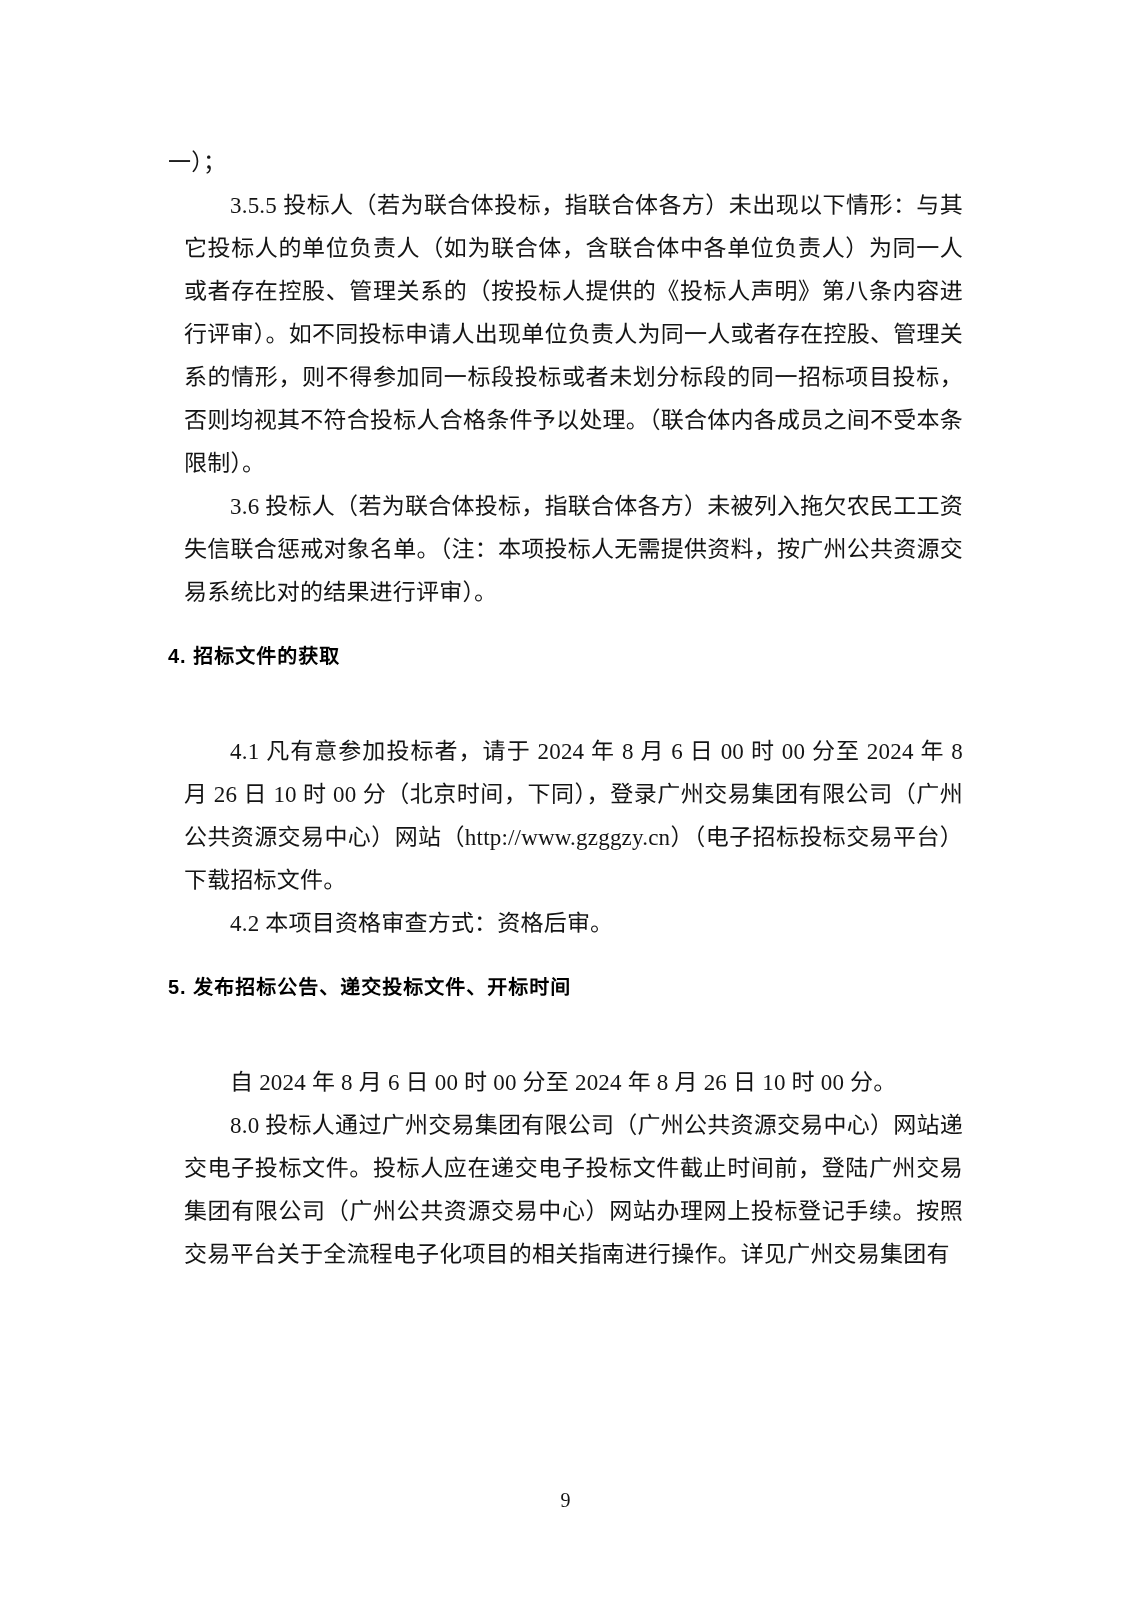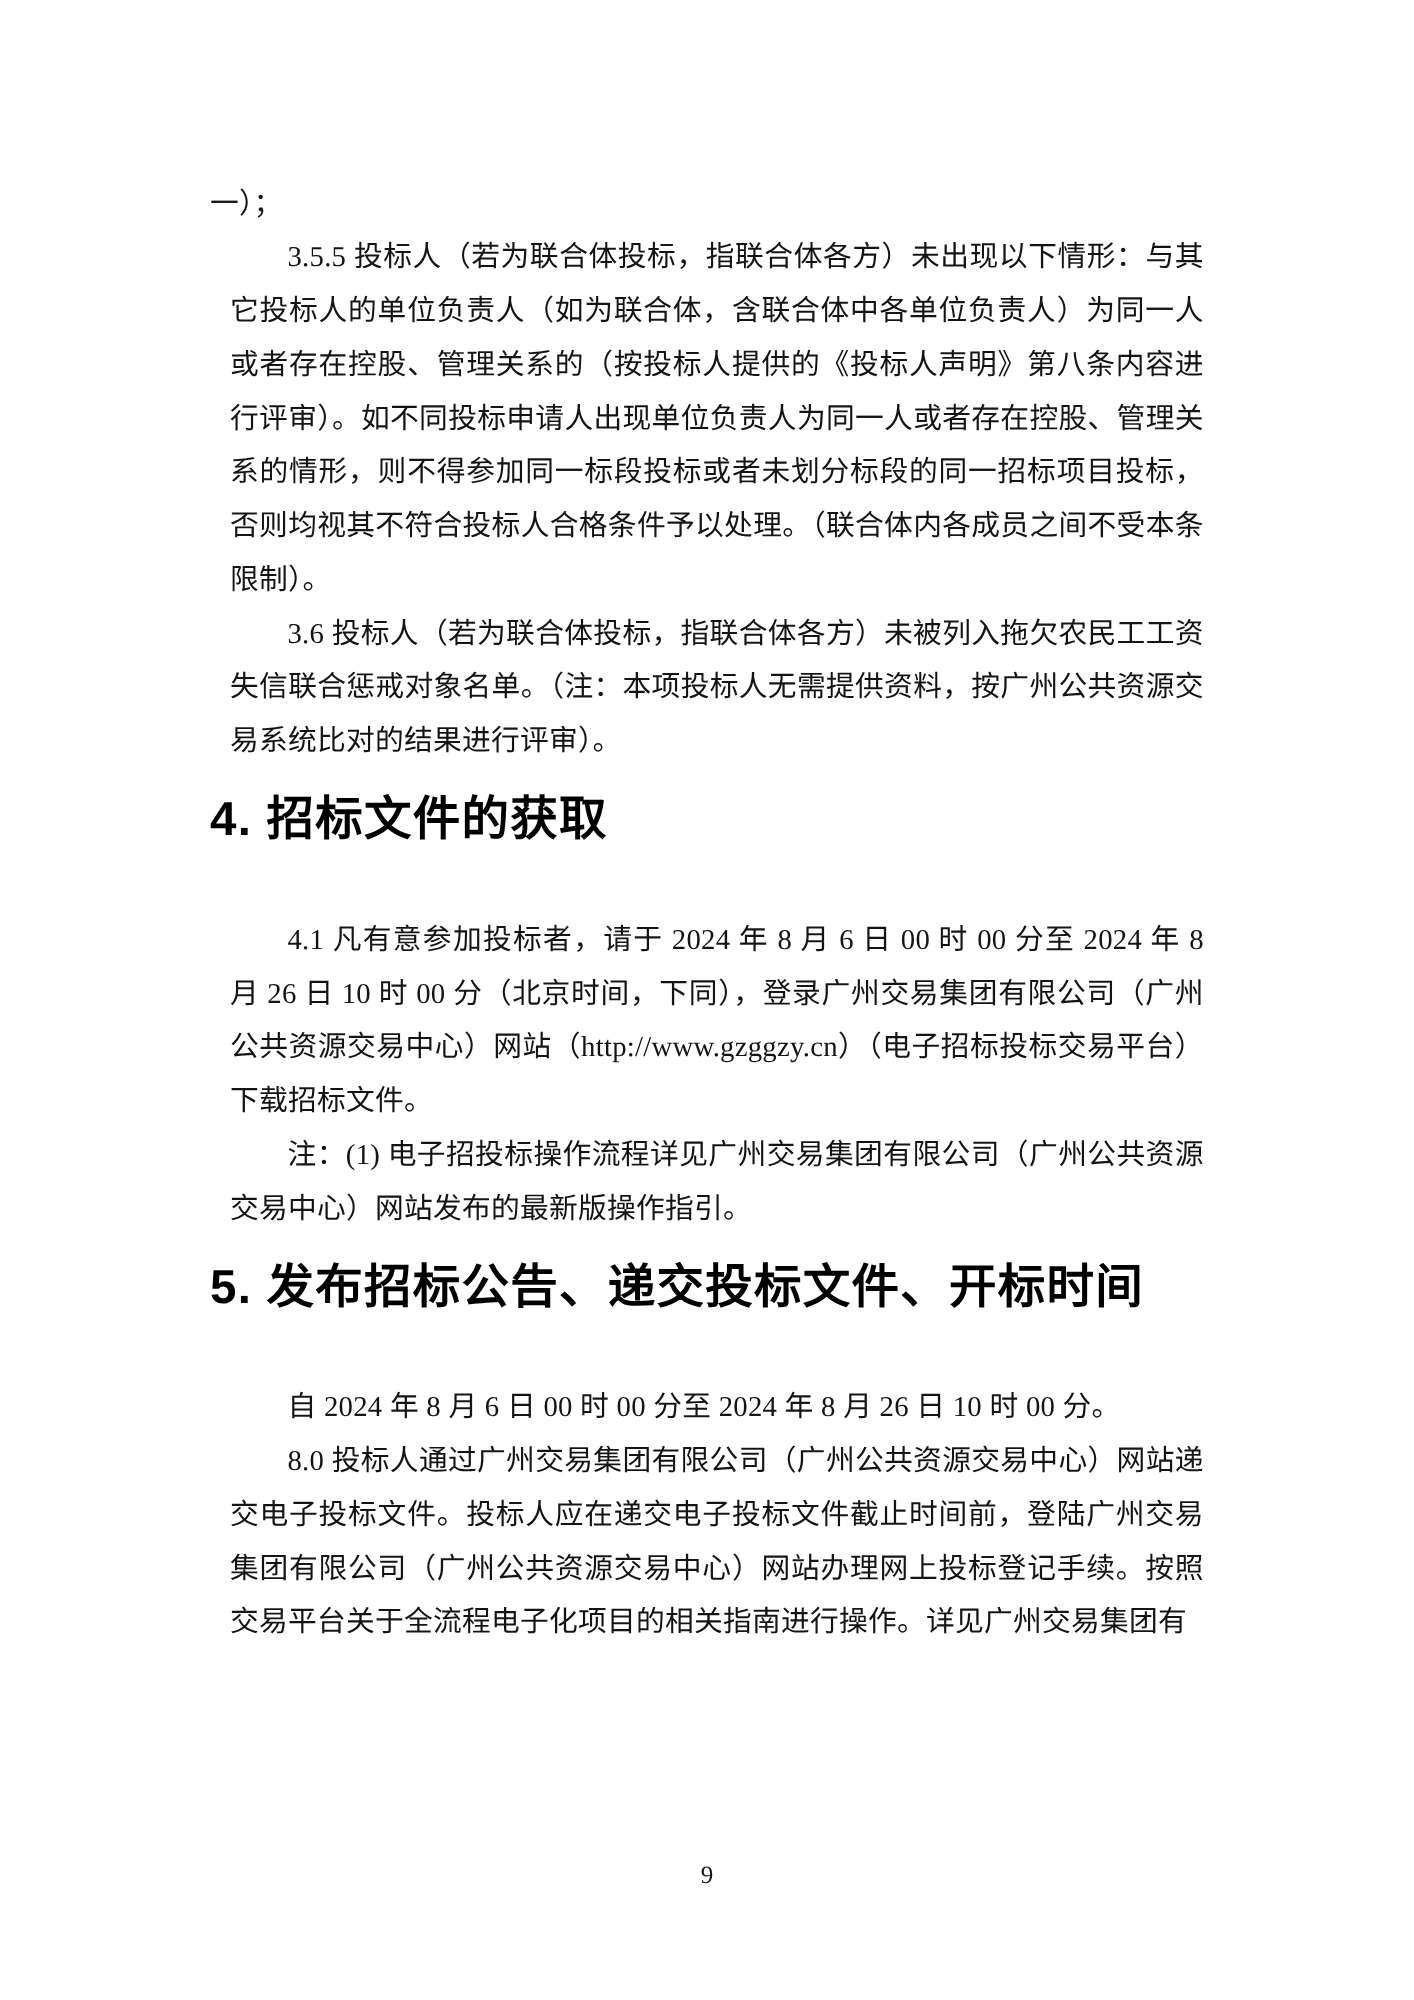--- a/index.html
+++ b/index.html
@@ -28,21 +28,21 @@
     line-height: 43px;
     letter-spacing: 0.2px;
   }
   .indent { text-indent: 2em; margin-left: 16px; }
   .justify {
     text-align: justify;
     text-justify: inter-ideograph;
   }
   .heading {
     font-family: "Liberation Sans", "DejaVu Sans", sans-serif;
-    font-size: 38px;
+    font-size: 20px;
     font-weight: bold;
     line-height: 44px;
     letter-spacing: 1px;
     margin: 20px 0 52px 0;
     color: #000000;
   }
   .u {
     text-decoration-thickness: 1.5px;
     text-underline-offset: 5px;
   }
@@ -60,19 +60,19 @@
 </head>
 <body>
 
 <div class="page">
   <div class="content">
       <p class="para"><span class="">一）；</span></p>
       <p class="para indent justify"><span class="">3.5.5 投标人（若为联合体投标，指联合体各方）未出现以下情形：与其它投标人的单位负责人（如为联合体，含联合体中各单位负责人）为同一人或者存在控股、管理关系的（按投标人提供的《投标人声明》第八条内容进行评审）。如不同投标申请人出现单位负责人为同一人或者存在控股、管理关系的情形，则不得参加同一标段投标或者未划分标段的同一招标项目投标，否则均视其不符合投标人合格条件予以处理。（联合体内各成员之间不受本条限制）。</span></p>
       <p class="para indent justify"><span class="">3.6 投标人（若为联合体投标，指联合体各方）未被列入拖欠农民工工资失信联合惩戒对象名单。（注：本项投标人无需提供资料，按广州公共资源交易系统比对的结果进行评审）。</span></p>
       <h2 class="heading"><span class="">4. 招标文件的获取</span></h2>
       <p class="para indent justify"><span class="">4.1 凡有意参加投标者，请于 </span><span class="u">2024</span><span class=""> 年 </span><span class="u">8</span><span class=""> 月 </span><span class="u">6</span><span class=""> 日 </span><span class="u">00</span><span class=""> 时 </span><span class="u">00</span><span class=""> 分至 </span><span class="u">2024</span><span class=""> 年 </span><span class="u">8</span><span class=""> 月 </span><span class="u">26</span><span class=""> 日 </span><span class="u">10</span><span class=""> 时 </span><span class="u">00</span><span class=""> 分（北京时间，下同），登录</span><span class="u">广州交易集团有限公司（广州公共资源交易中心）网站（http://www.gzggzy.cn）（电子招标投标交易平台）</span><span class="">下载招标文件。</span></p>
-      <p class="para indent justify"><span class="">注：(1) 电子招投标操作流程详见广州交易集团有限公司（广州公共资源交易中心）网站发布的最新版操作指引。</span></p>
+      <p class="para indent"><span class="">4.2 本项目资格审查方式：资格后审。</span></p>
       <h2 class="heading"><span class="">5. 发布招标公告、递交投标文件、开标时间</span></h2>
       <p class="para indent"><span class="">自 </span><span class="u">2024</span><span class=""> 年 </span><span class="u">8</span><span class=""> 月 </span><span class="u">6</span><span class=""> 日 </span><span class="u">00</span><span class=""> 时 </span><span class="u">00</span><span class=""> 分至 </span><span class="u">2024</span><span class=""> 年 </span><span class="u">8</span><span class=""> 月 </span><span class="u">26</span><span class=""> 日 </span><span class="u">10</span><span class=""> 时 </span><span class="u">00</span><span class=""> 分。</span></p>
       <p class="para indent justify"><span class="">8.0 投标人通过</span><span class="u">广州交易集团有限公司（广州公共资源交易中心）网站</span><span class="">递交电子投标文件。投标人应在递交电子投标文件截止时间前，</span><span class="u">登陆</span><span class="u">广州交易集团有限公司（广州公共资源交易中心）网站</span><span class="">办理网上投标登记手续。按照交易平台关于全流程电子化项目的相关指南进行操作。详见</span><span class="u">广州交易集团有</span></p>
     </div>
   <div class="page-number">9</div>
 </div>
 
 </body></html>

